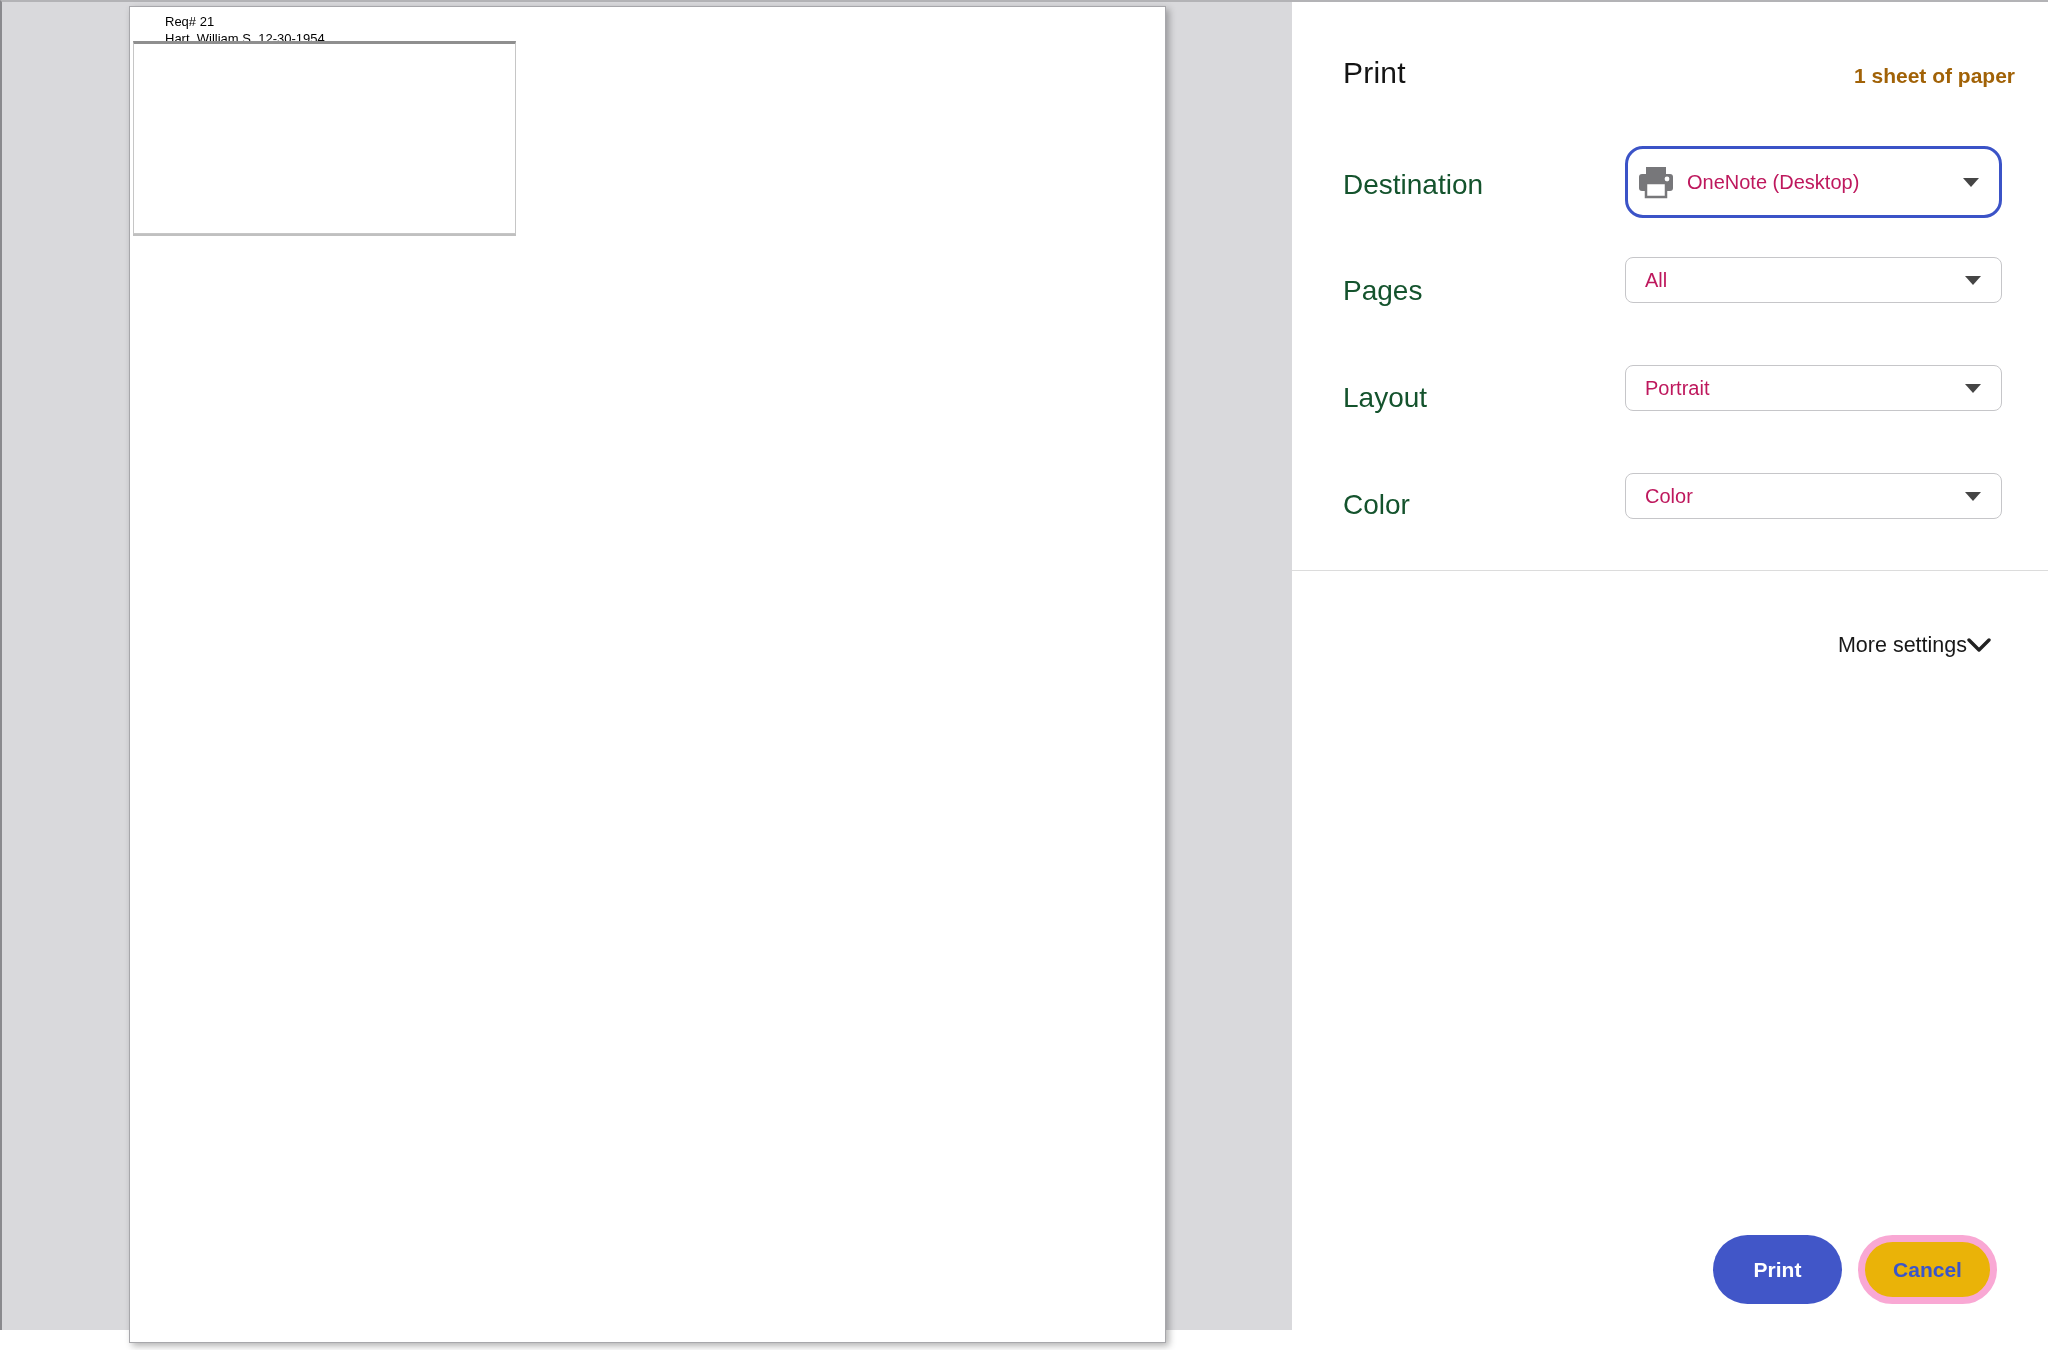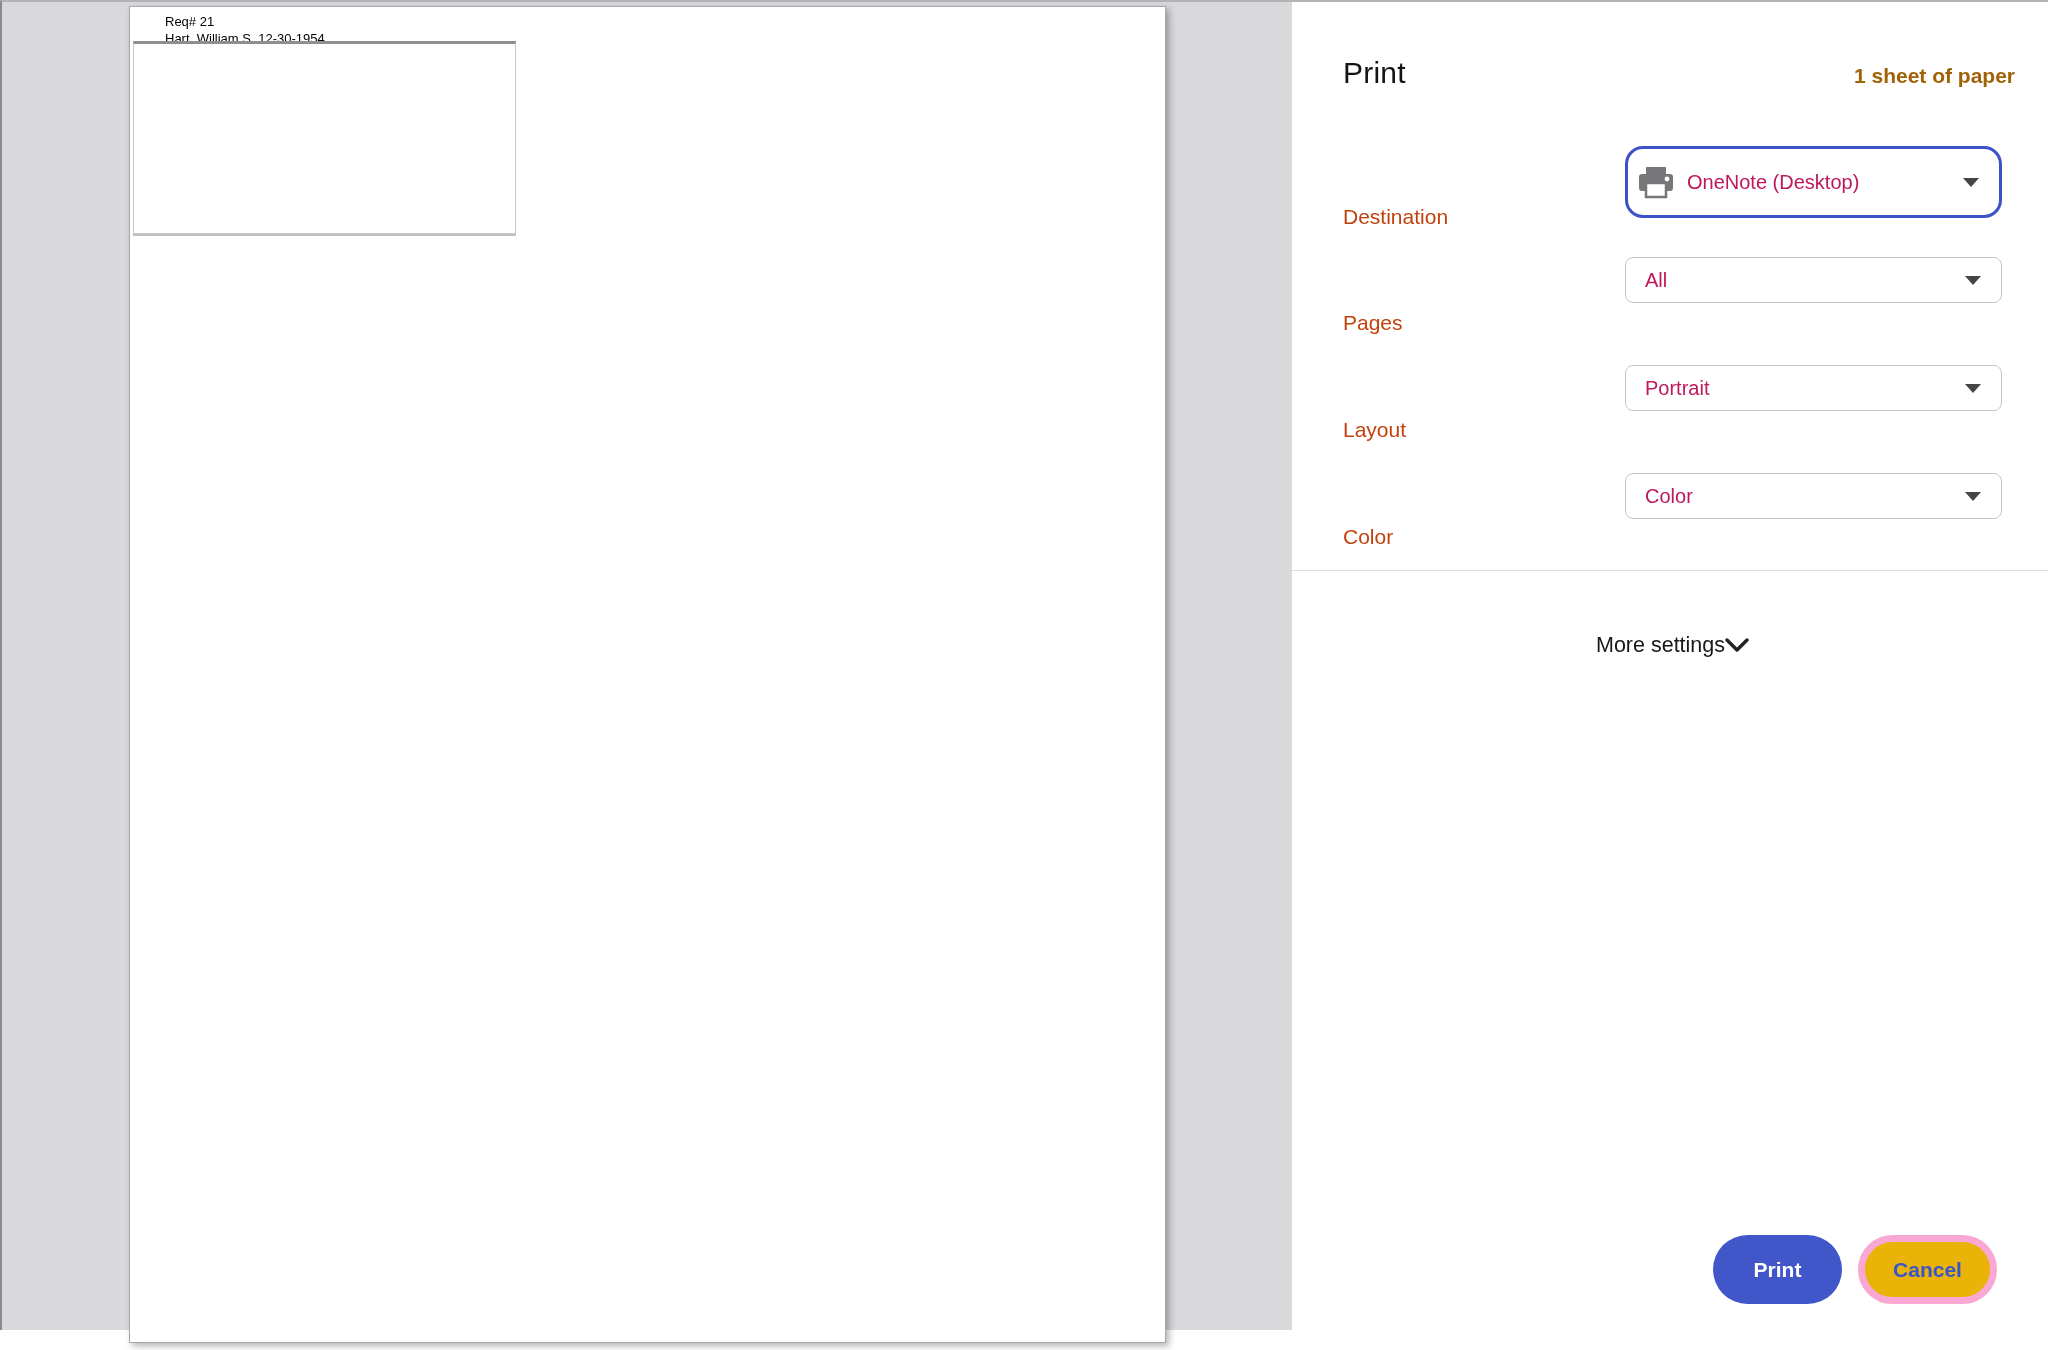--- a/index.html
+++ b/index.html
@@ -36,42 +36,42 @@
     position:absolute;left:1292px;top:0;width:756px;height:1350px;
     background:#fff;color:#1a1a1a;border-top:2px solid #b3b3b6;box-sizing:border-box;
   }
   .panel-header{
     position:absolute;left:51px;right:33px;top:54px;
     display:flex;justify-content:space-between;align-items:baseline;
   }
   .panel-title{font-size:30px;font-weight:400;color:#141414;letter-spacing:.2px;}
   .sheet-info{font-size:21px;font-weight:700;color:#a16207;}
   .field-label{
-    position:absolute;left:51px;font-size:21px;color:#c2410c;line-height:26px;margin-top:32px;
+    position:absolute;left:51px;font-size:28px;color:#14532d;line-height:26px;
   }
   .select{
     position:absolute;left:333px;width:377px;height:46px;
     box-sizing:border-box;background:#fff;
     border:1px solid #c6c6c9;border-radius:8px;
     display:flex;align-items:center;cursor:pointer;
   }
   .select.focused{border:3px solid #3b53c7;border-radius:18px;height:72px;}
   .select .value{font-size:20px;color:#be185d;padding-left:19px;white-space:nowrap;}
   .select.focused .value{padding-left:13px;}
   .printer-ic{margin-left:10px;flex:0 0 auto;}
   .caret{
     position:absolute;right:20px;top:50%;margin-top:-4px;
     width:0;height:0;
     border-left:8px solid transparent;border-right:8px solid transparent;
     border-top:9px solid #454545;
   }
   .divider{position:absolute;left:0;right:0;top:568px;height:1px;background:#dcdcdc;}
   .more-settings{
-    position:absolute;left:51px;right:46px;top:620px;height:46px;
-    display:flex;justify-content:center;align-items:center;cursor:pointer;
+    position:absolute;left:51px;right:57px;top:620px;height:46px;
+    display:flex;justify-content:flex-end;align-items:center;cursor:pointer;
   }
   .more-settings .ms-label{font-size:21.5px;color:#181818;}
   .btn{
     position:absolute;top:1233px;height:69px;border-radius:35px;
     display:flex;align-items:center;justify-content:center;
     font-size:21px;box-sizing:border-box;cursor:pointer;
     font-family:"Liberation Sans",sans-serif;
   }
   .btn-print{left:421px;width:129px;background:#4156c8;color:#fff;font-weight:700;border:none;}
   .btn-cancel{left:566px;width:139px;background:#eab308;color:#3a55cb;font-weight:600;border:7px solid #f9a8d4;}

